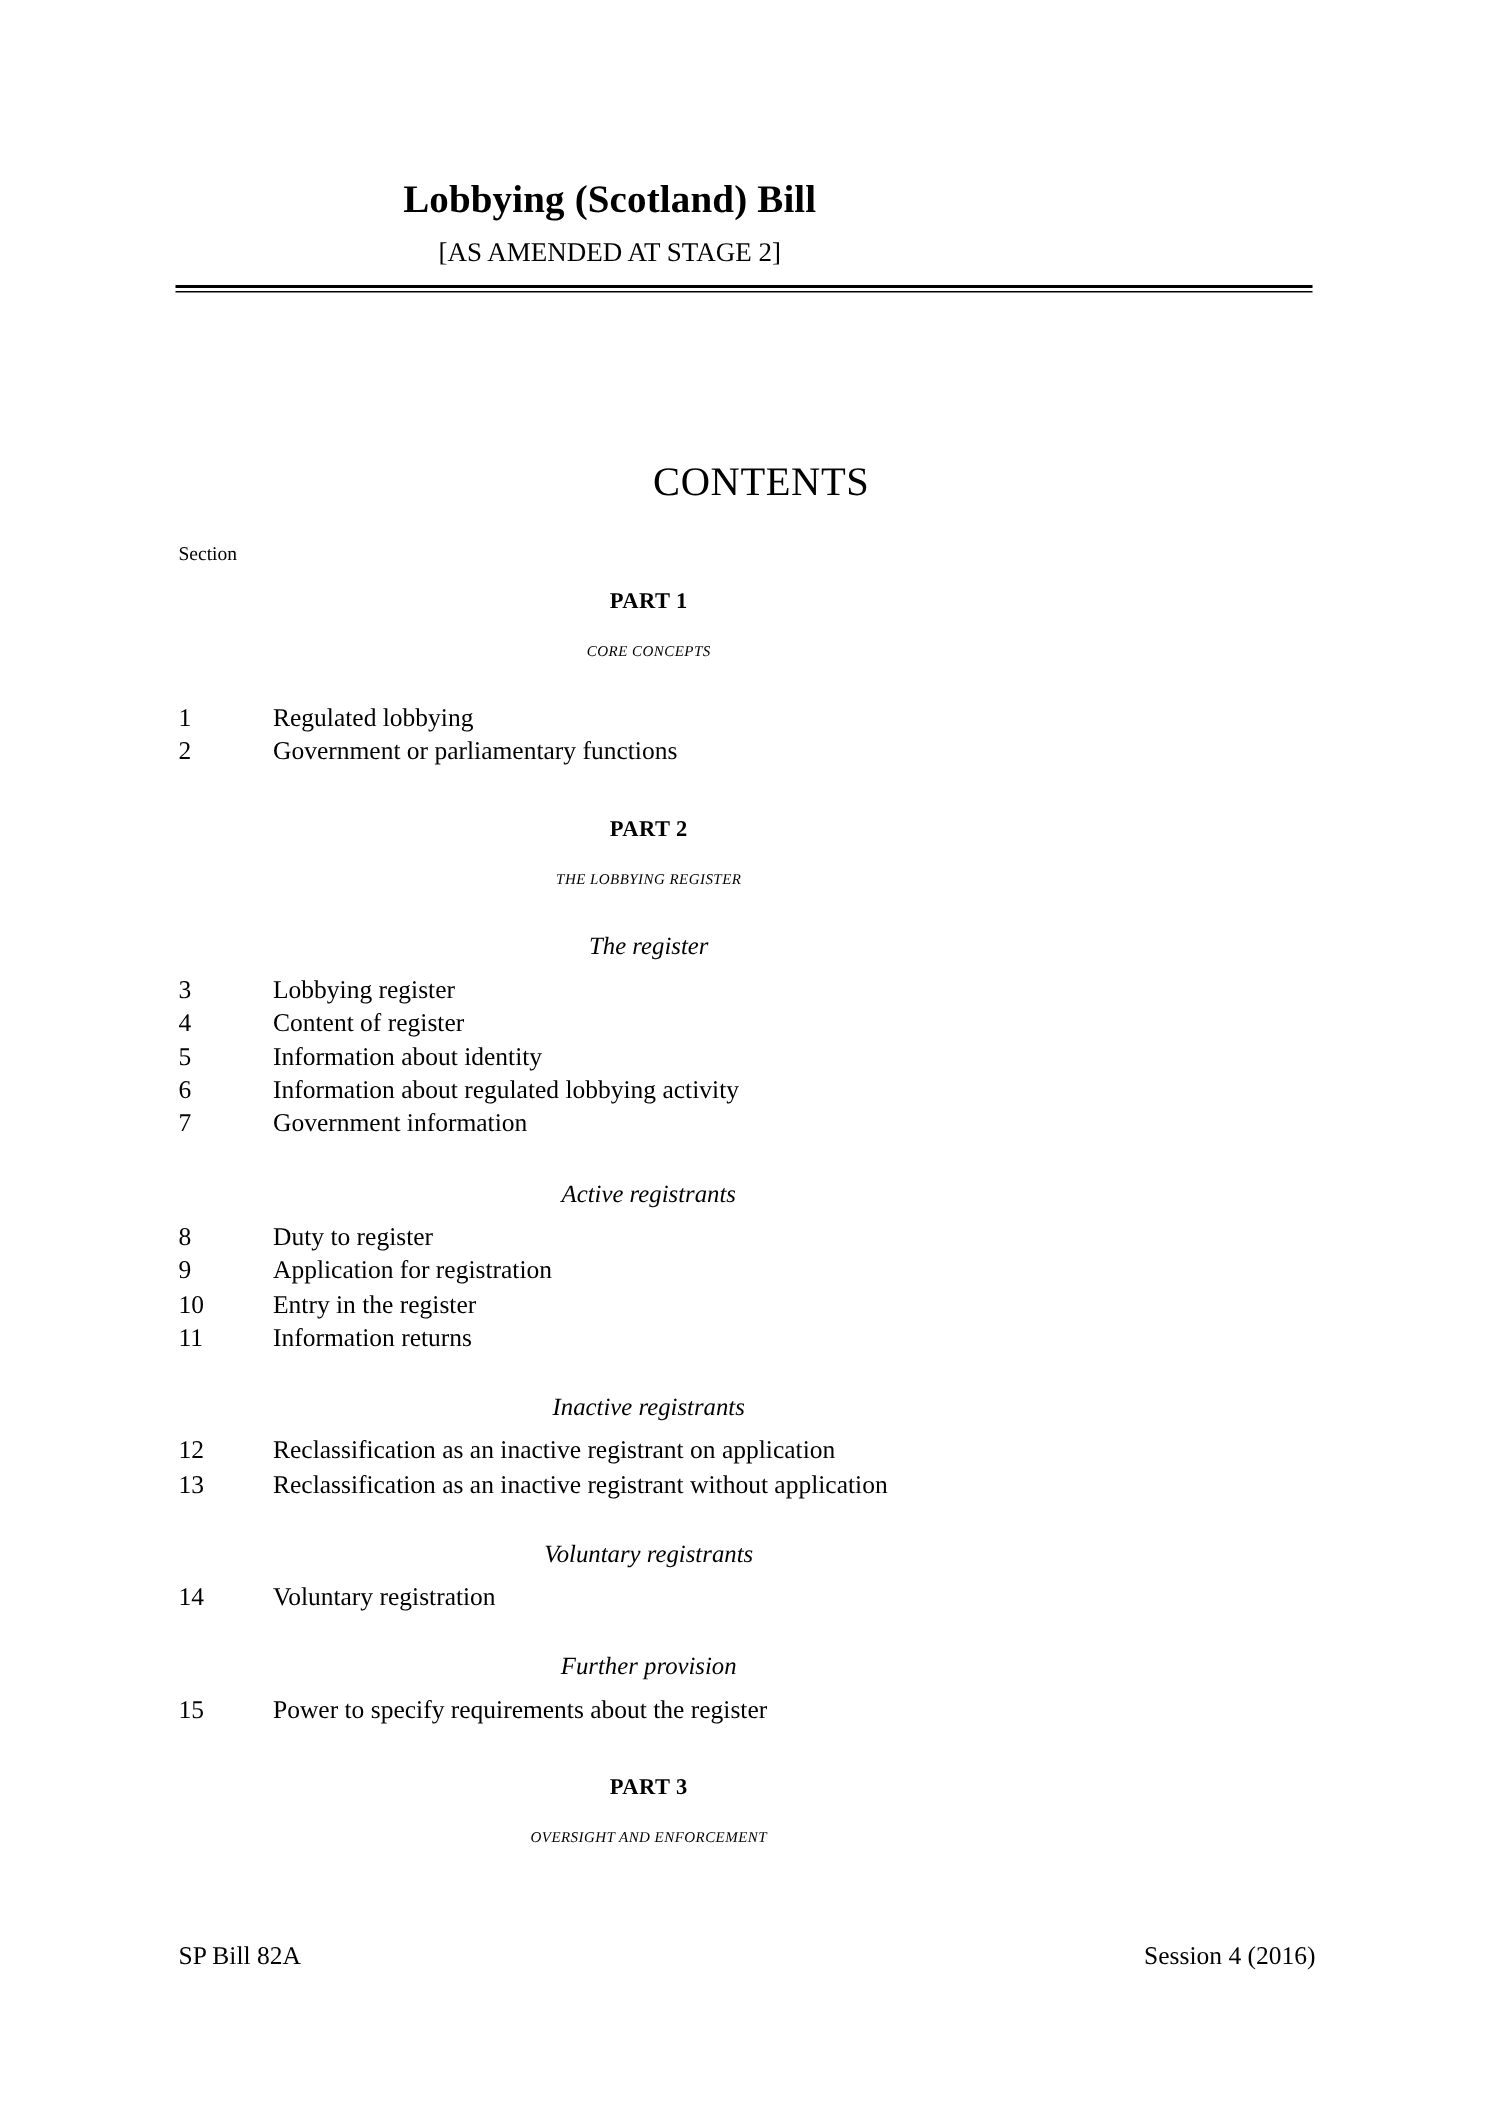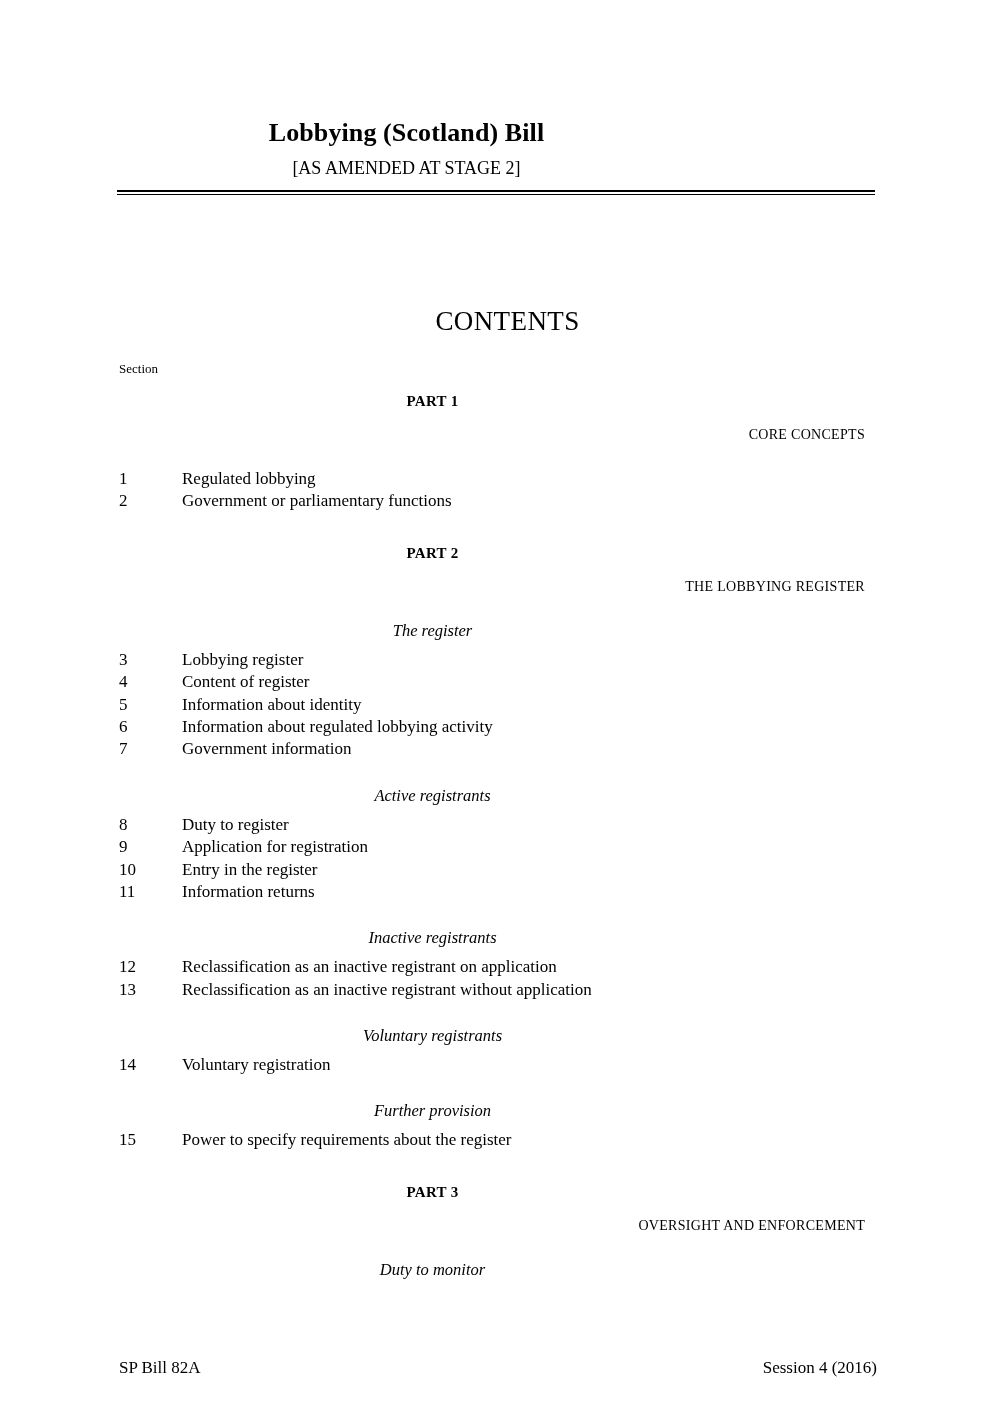--- a/index.html
+++ b/index.html
@@ -91,26 +91,27 @@
 
   .part-title {
     text-align: center;
     font-size: 15px;
     font-weight: bold;
     font-variant: small-caps;
     letter-spacing: 0.3px;
     line-height: 19px;
   }
   .part-subtitle {
-    text-align: right;
-    font-size: 14px;
+    text-align: center;
+    font-size: 10px;
     font-weight: normal;
     font-variant: small-caps;
     letter-spacing: 0.3px;
     line-height: 19px;
+    font-style: italic;
   }
   .cross-head {
     text-align: center;
     font-size: 16.5px;
     font-style: italic;
     font-weight: normal;
     line-height: 21px;
   }
 
   .toc-row {
@@ -136,21 +137,21 @@
 
   .sp-lg { height: 31px; }
   .sp-md { height: 24px; }
   .sp-sm { height: 14px; }
   .sp-xs { height: 8px; }
 
   
   .footer {
     position: absolute;
     left: 119px;
-    top: 1358px;
+    top: 1294px;
     width: 758px;
     height: 22px;
     font-size: 17px;
   }
   .footer-left { position: absolute; left: 0; top: 0; }
   .footer-right { position: absolute; right: 0; top: 0; }
 </style>
 </head>
 <body>
 
@@ -251,21 +252,20 @@
       <div class="sp-xs"></div>
       <div class="toc-row">
         <span class="toc-num">15</span>
         <span class="toc-text">Power to specify requirements about the register</span>
       </div>
       <div class="sp-lg"></div>
       <div class="part-title">PART 3</div>
       <div class="sp-sm"></div>
       <div class="part-subtitle">OVERSIGHT AND ENFORCEMENT</div>
       <div class="sp-md"></div>
-      <div class="cross-head">Duty to monitor</div>
       <div class="sp-xs"></div>
     </div>
 
   <div class="footer">
     <span class="footer-left">SP Bill 82A</span>
     <span class="footer-right">Session 4 (2016)</span>
   </div>
 
 </div>
 

